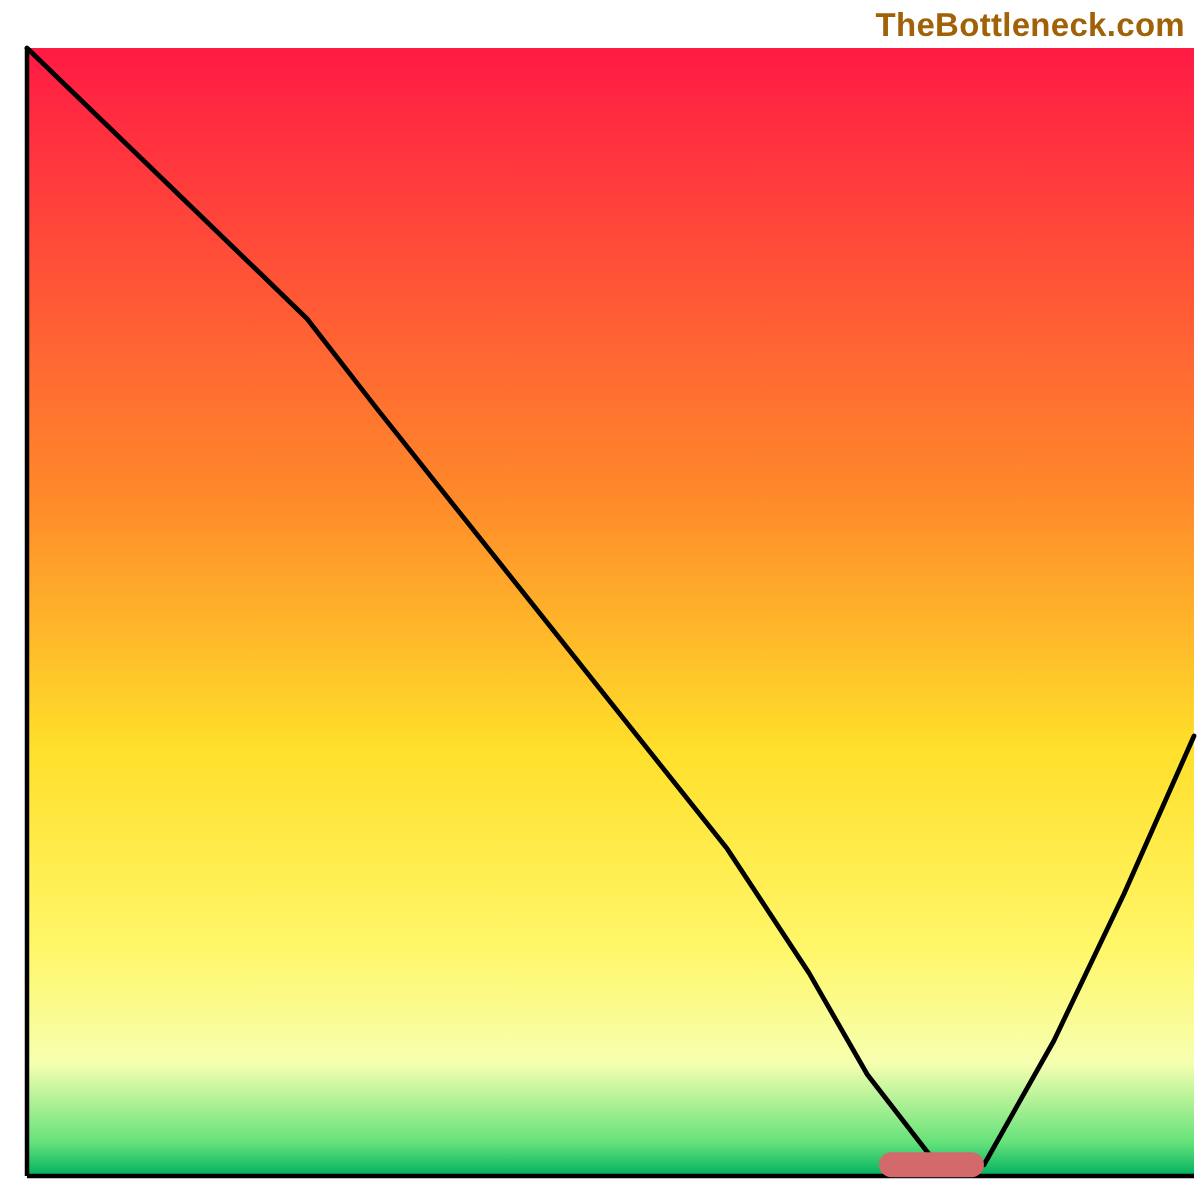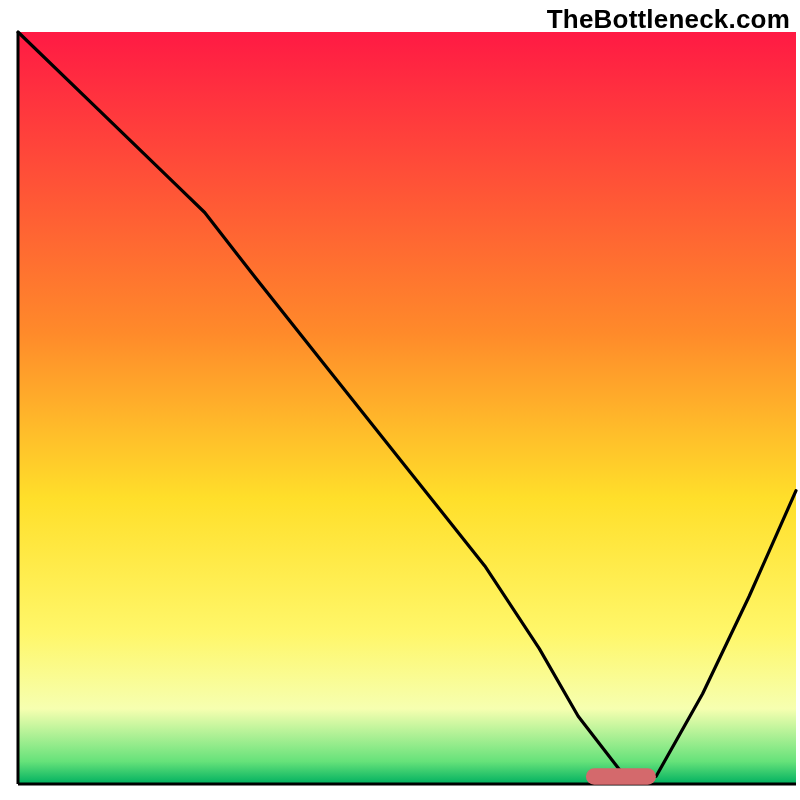--- a/index.html
+++ b/index.html
@@ -12,23 +12,23 @@
   }
   .chart-container {
     position: relative;
     width: 800px;
     height: 800px;
   }
   .watermark {
     position: absolute;
     top: 4px;
     right: 10px;
-    font-size: 26px;
+    font-size: 22px;
     font-weight: 600;
-    color: #000000;
+    color: #a16207;
     z-index: 10;
     letter-spacing: 0.2px;
   }
   svg.plot {
     position: absolute;
     top: 0;
     left: 0;
   }
 </style>
 </head>

